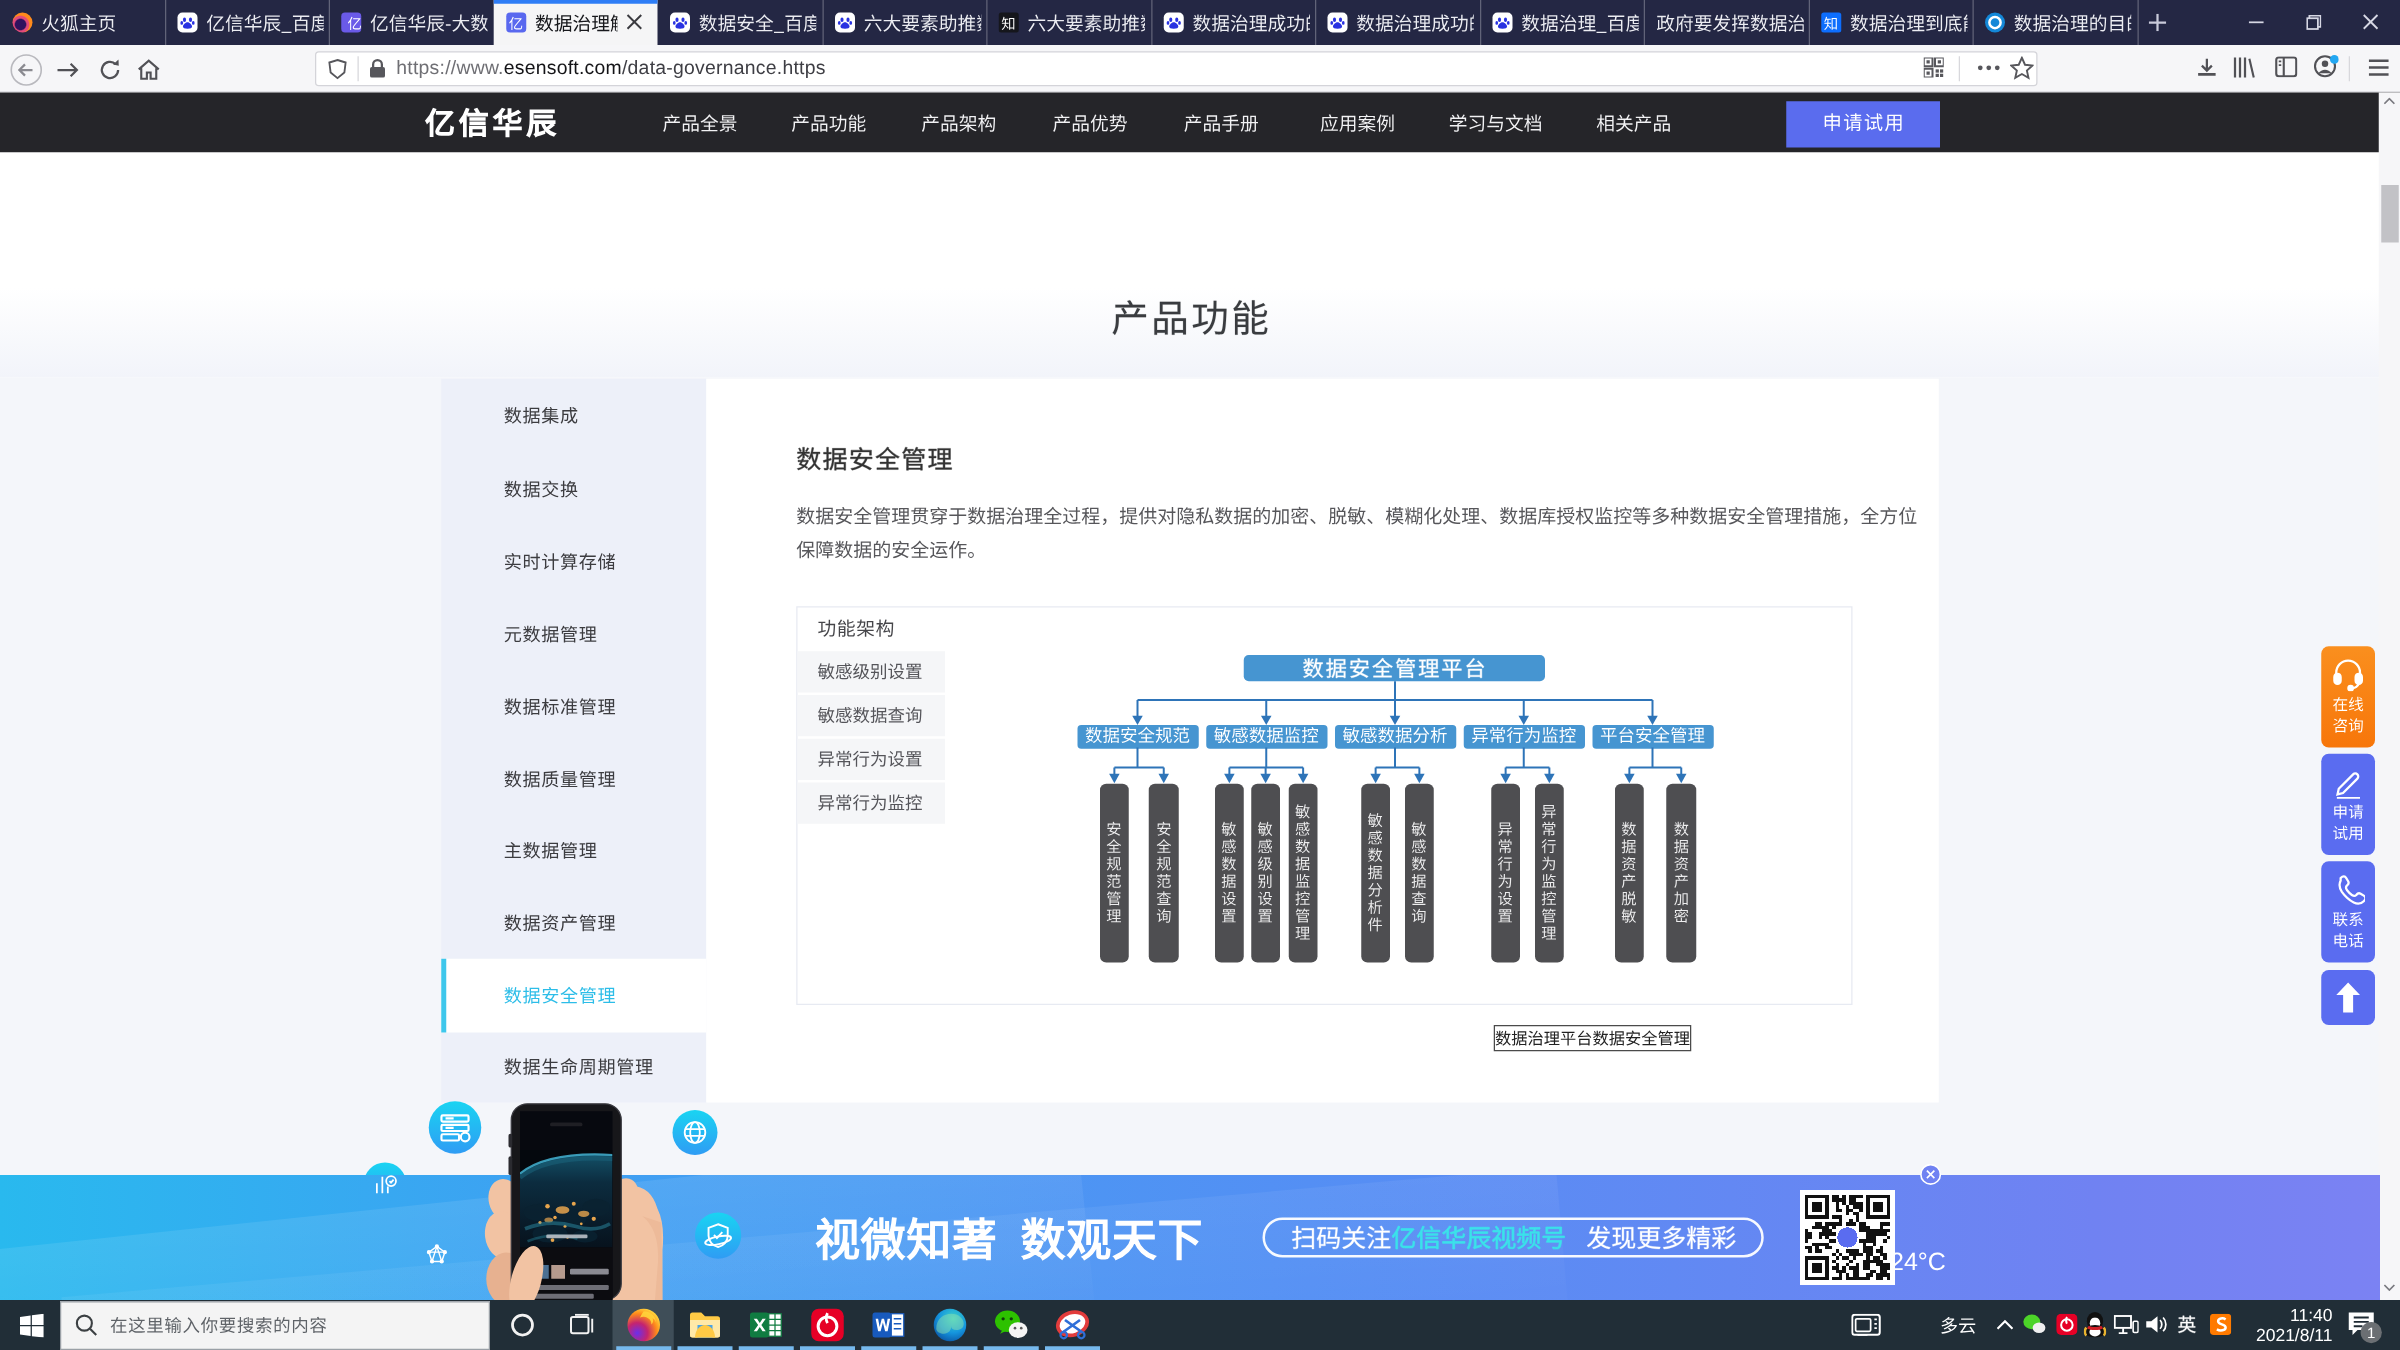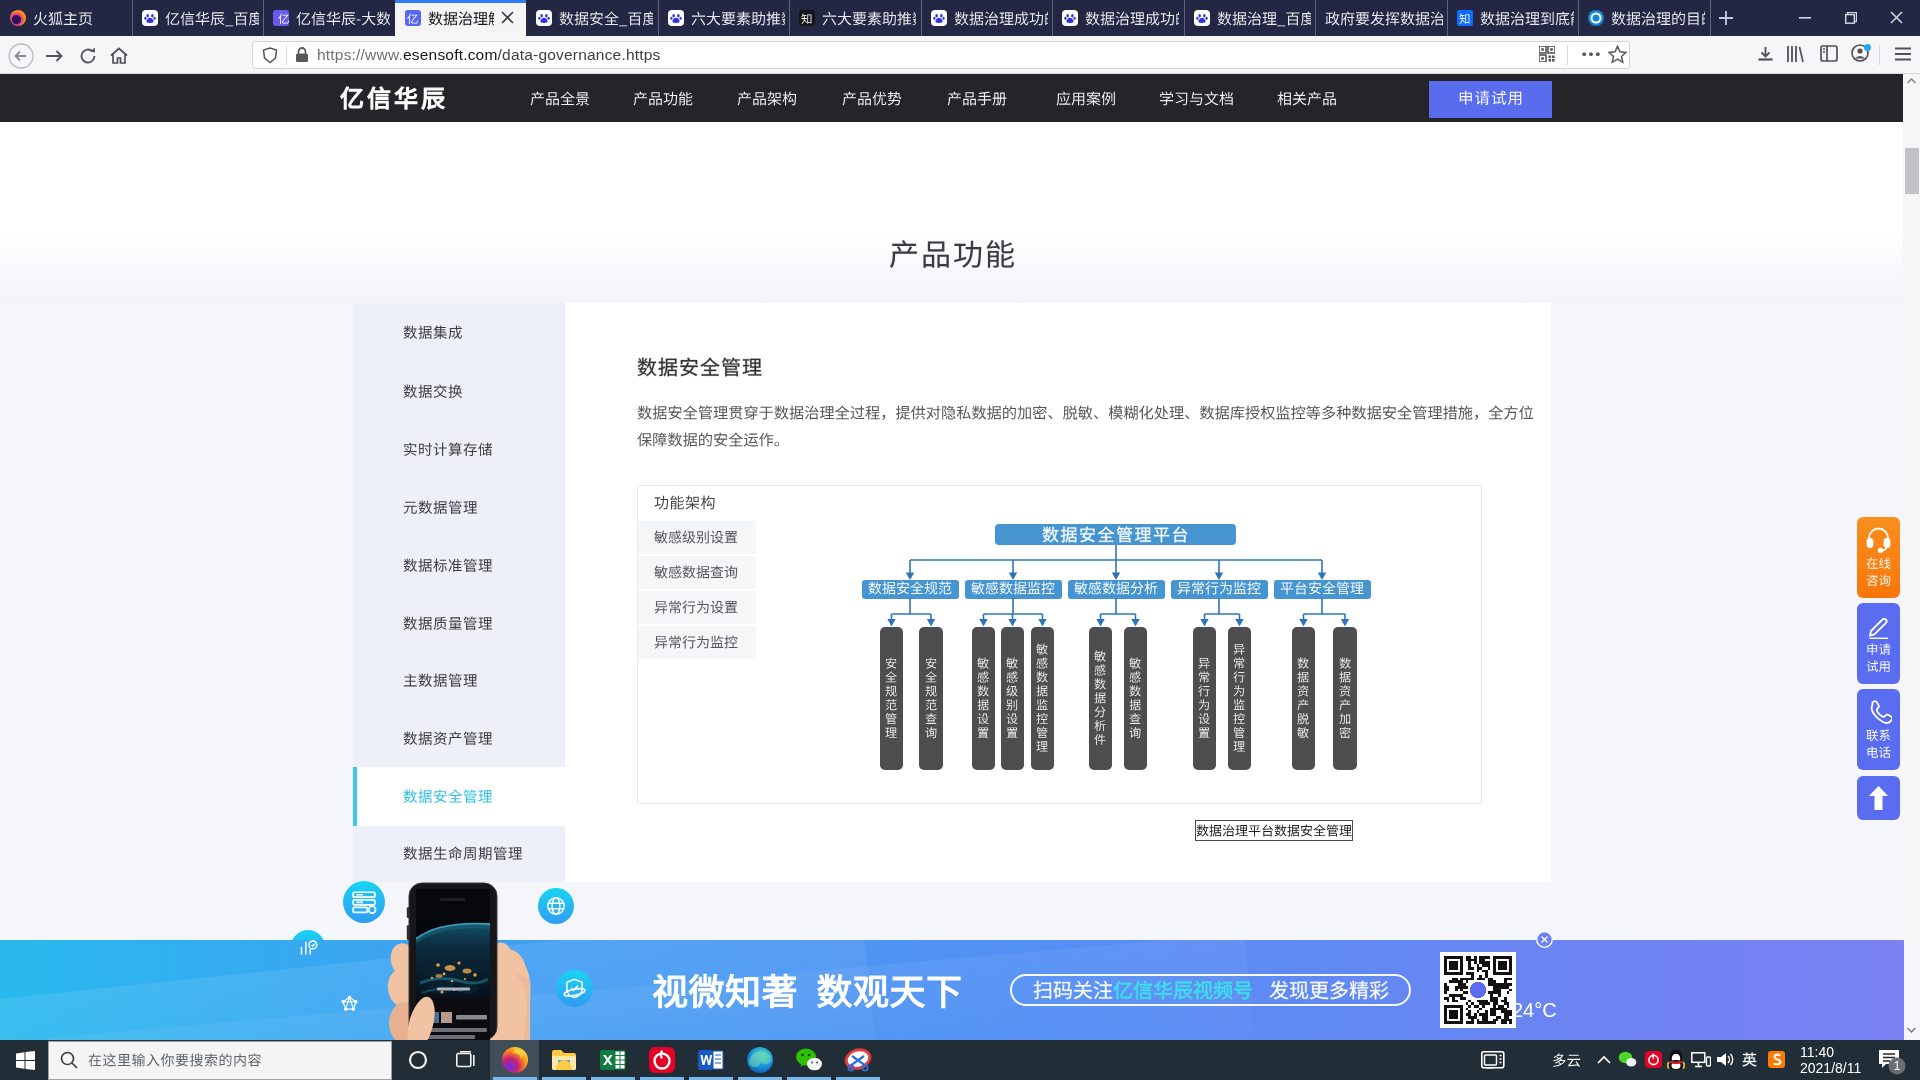--- a/index.html
+++ b/index.html
@@ -316,21 +316,21 @@
     <div class="abs" style="left:490px;top:1040px;width:49px;height:40px;background:#3f4e58"></div>
     <div class="abs" style="left:492.5px;top:1077px;width:44px;height:3px;background:#76b9ed"></div>
     <div class="abs" style="left:541.5px;top:1077px;width:44px;height:3px;background:#76b9ed"></div>
     <div class="abs" style="left:590.5px;top:1077px;width:44px;height:3px;background:#76b9ed"></div>
     <div class="abs" style="left:639.5px;top:1077px;width:44px;height:3px;background:#76b9ed"></div>
     <div class="abs" style="left:688.5px;top:1077px;width:44px;height:3px;background:#76b9ed"></div>
     <div class="abs" style="left:737.5px;top:1077px;width:44px;height:3px;background:#76b9ed"></div>
     <div class="abs" style="left:786.5px;top:1077px;width:44px;height:3px;background:#76b9ed"></div>
     <div class="abs" style="left:835.5px;top:1077px;width:44px;height:3px;background:#76b9ed"></div>
     <div class="abs" style="left:1512px;top:999px;font-size:20px;color:#fff;font-family:'Liberation Sans',sans-serif">24°C</div>
-    <div class="abs" style="left:1800px;top:1044px;width:66px;text-align:left;font-size:14px;color:#fff;line-height:16px">11:40<br>2021/8/11</div>
+    <div class="abs" style="left:1800px;top:1044px;width:66px;text-align:right;font-size:14px;color:#fff;line-height:16px">11:40<br>2021/8/11</div>
     <svg style="position:absolute;left:33.0px;top:10.5px;overflow:hidden" width="94" height="16">
       <g fill="#ecedf2" transform="scale(0.015000)">
         <use href="#g706b" x="0"></use>
         <use href="#g72d0" x="1000"></use>
         <use href="#g4e3b" x="2000"></use>
         <use href="#g9875" x="3000"></use>
       </g>
     </svg>
     <svg style="position:absolute;left:164.5px;top:10.5px;overflow:hidden" width="94" height="16">
       <g fill="#ecedf2" transform="scale(0.015000)">

